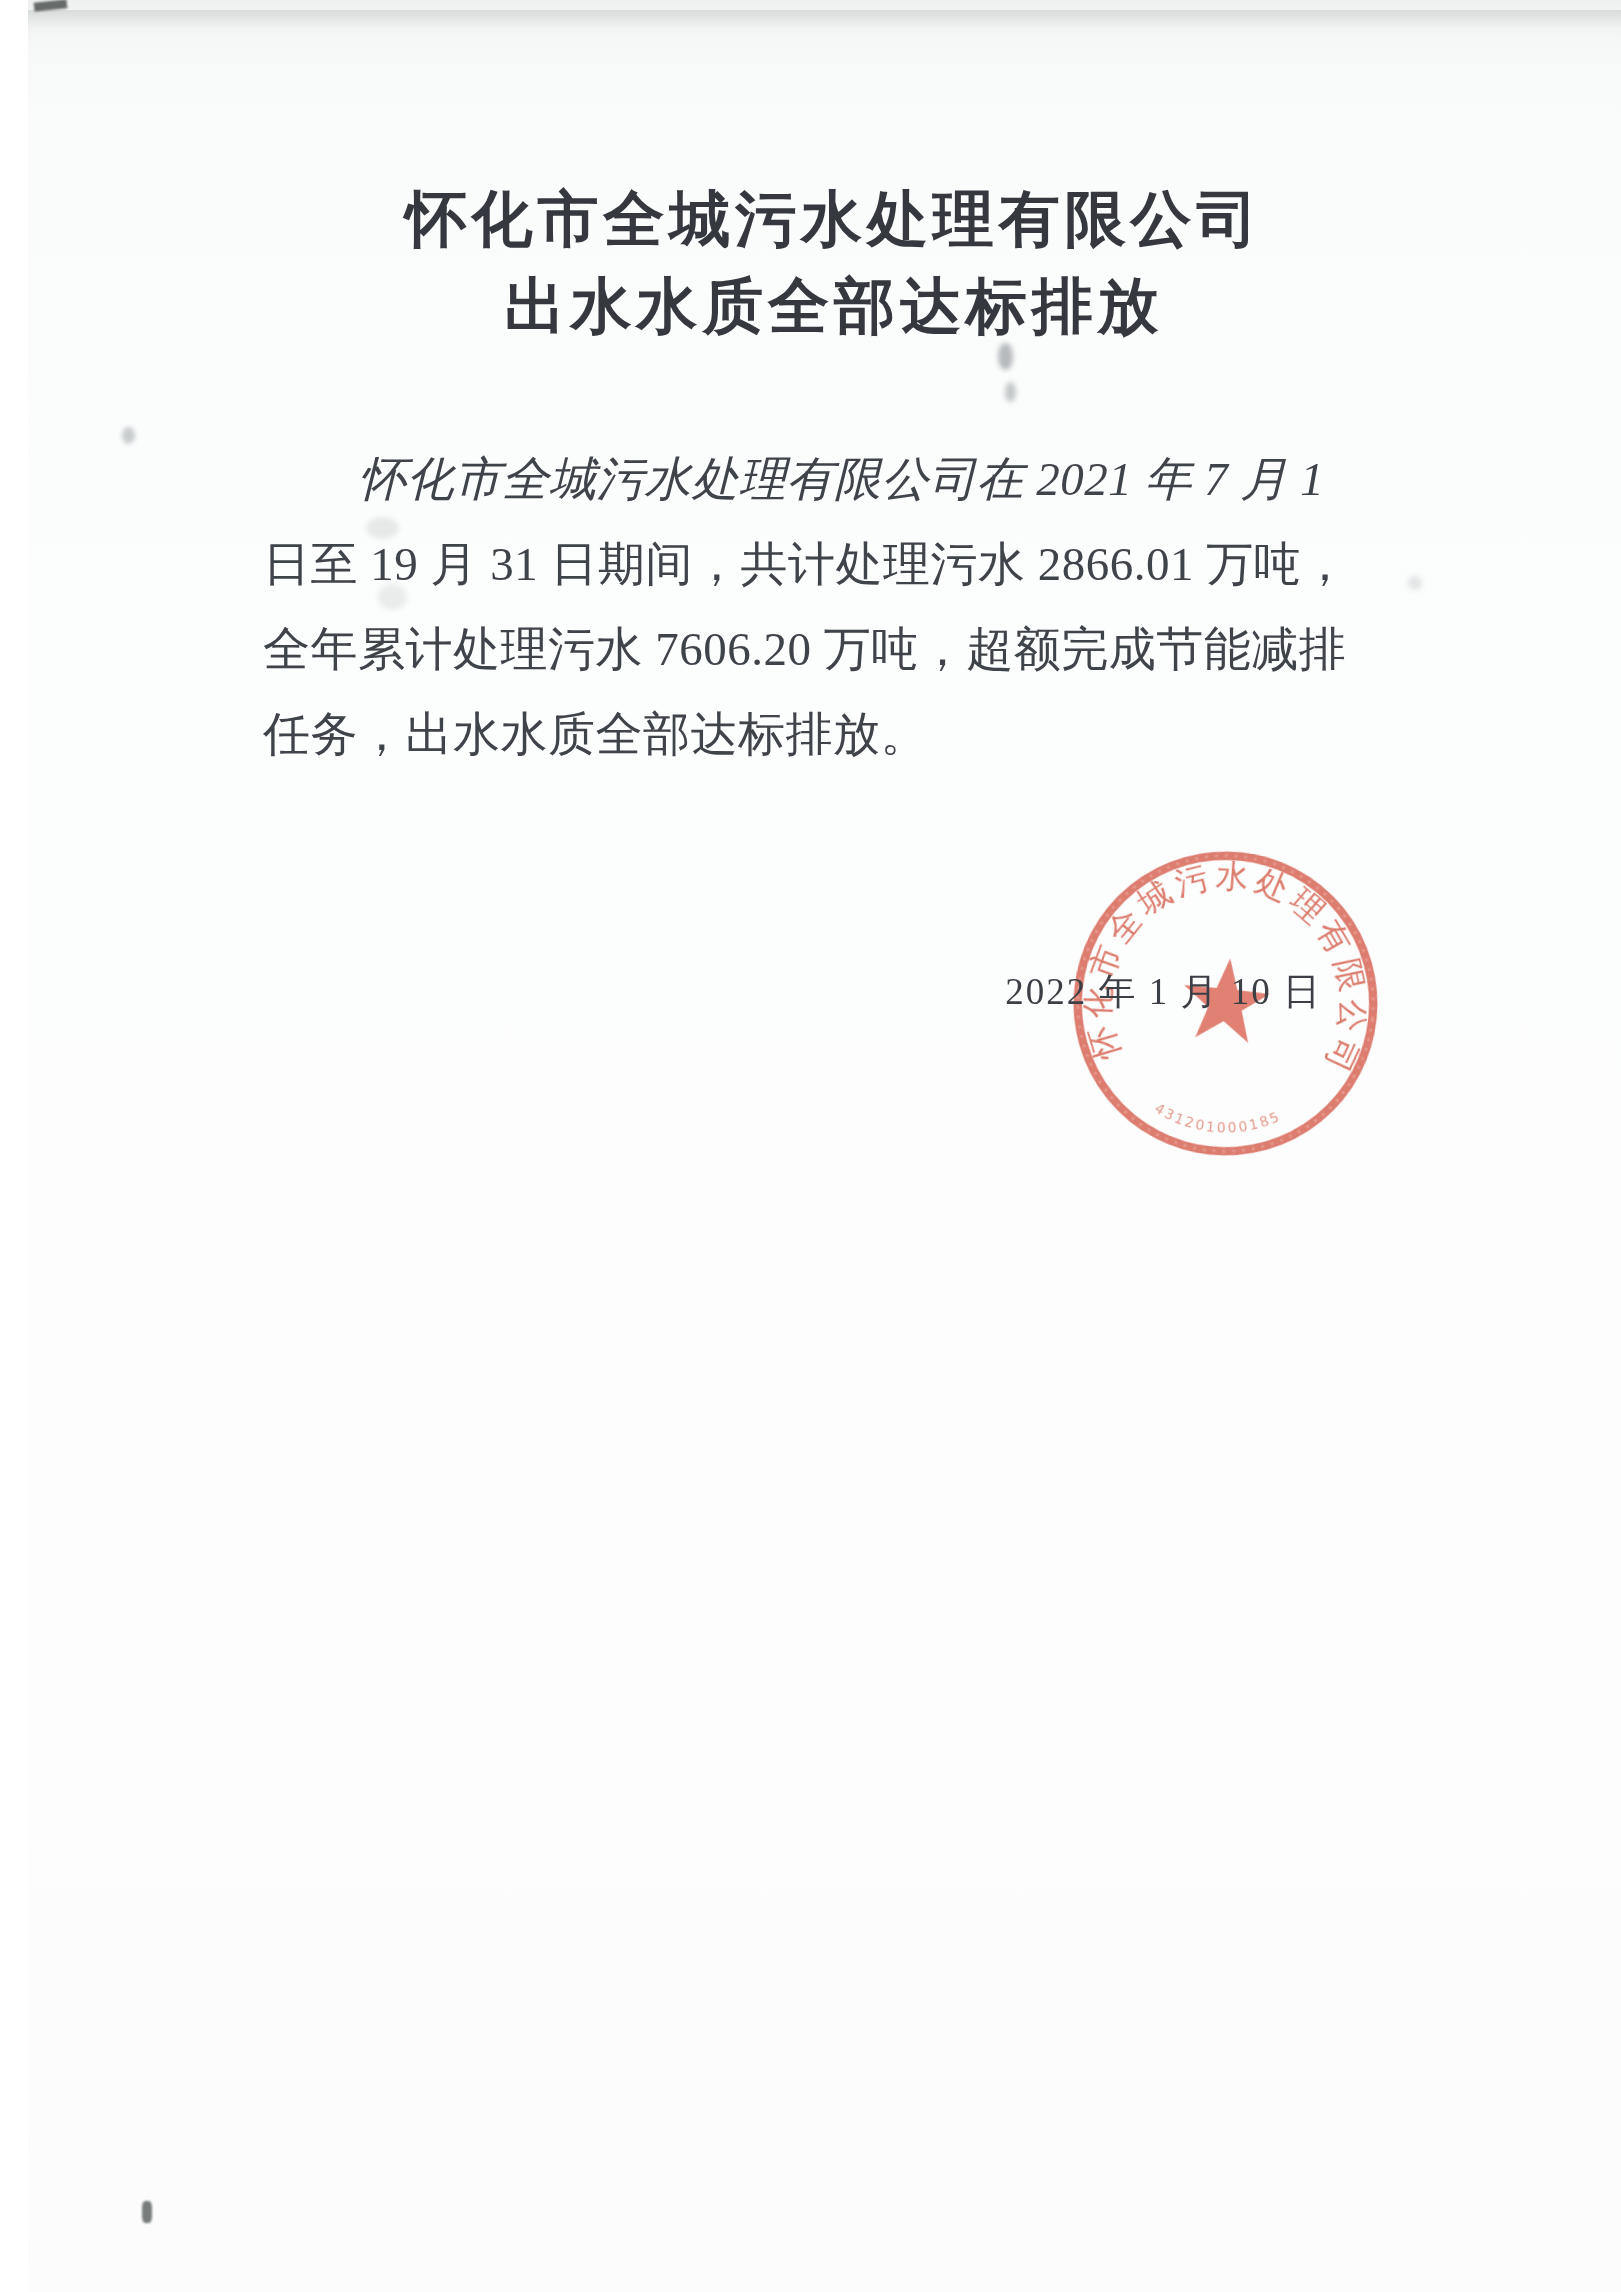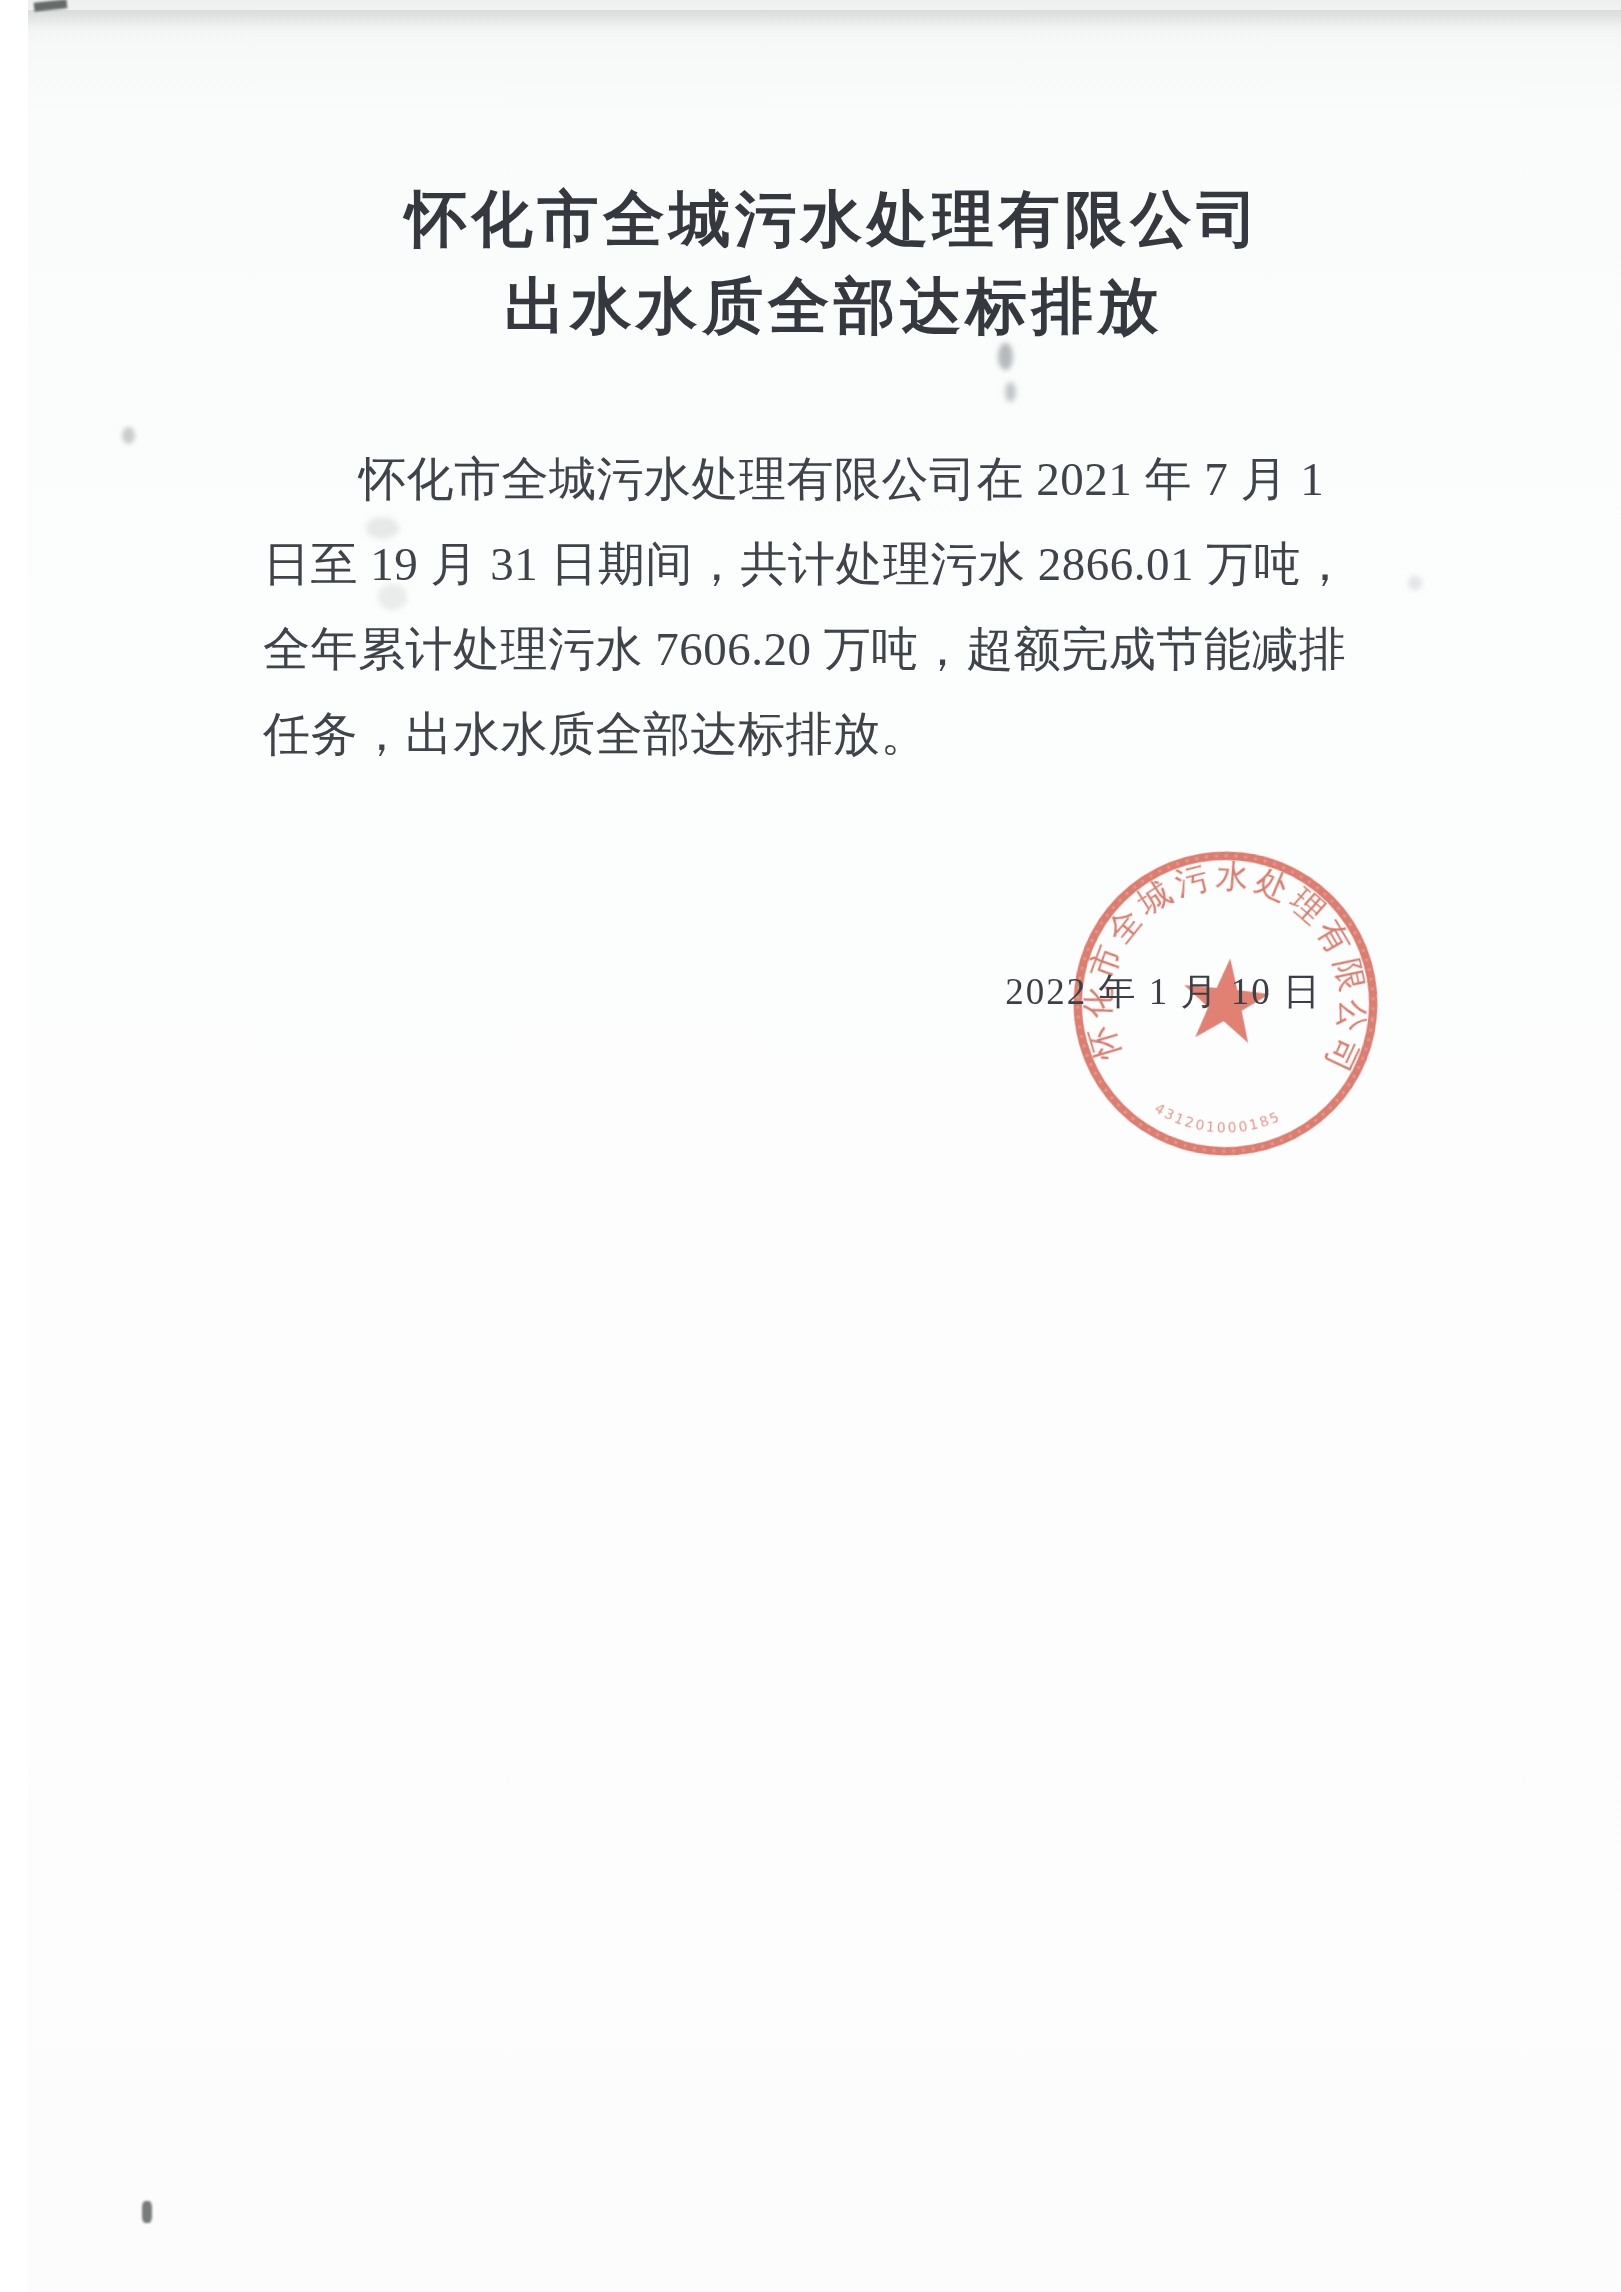--- a/index.html
+++ b/index.html
@@ -39,21 +39,21 @@
   .doc-title{
     position:absolute;left:235px;top:176px;width:1142px;
     text-align:center;font-weight:bold;color:#35393f;
     font-size:61px;line-height:87px;letter-spacing:4.9px;
   }
   .doc-body{
     position:absolute;left:235px;top:437px;width:1152px;
     color:#3f434a;font-size:47px;line-height:85px;
     letter-spacing:0.5px;white-space:nowrap;
   }
-  .doc-body .indent{padding-left:96px;}
+  .doc-body .indent{padding-left:96px;font-style:italic;}
   .doc-date{
     position:absolute;left:235px;top:962px;width:1142px;height:59px;
     box-sizing:border-box;padding-right:83px;
     text-align:right;color:#3c4046;font-size:37px;line-height:59px;
     letter-spacing:2px;z-index:6;
   }
   
   .seal{
     position:absolute;left:1035px;top:841px;width:325px;height:325px;
     z-index:5;opacity:0.88;transform:rotate(6deg);

